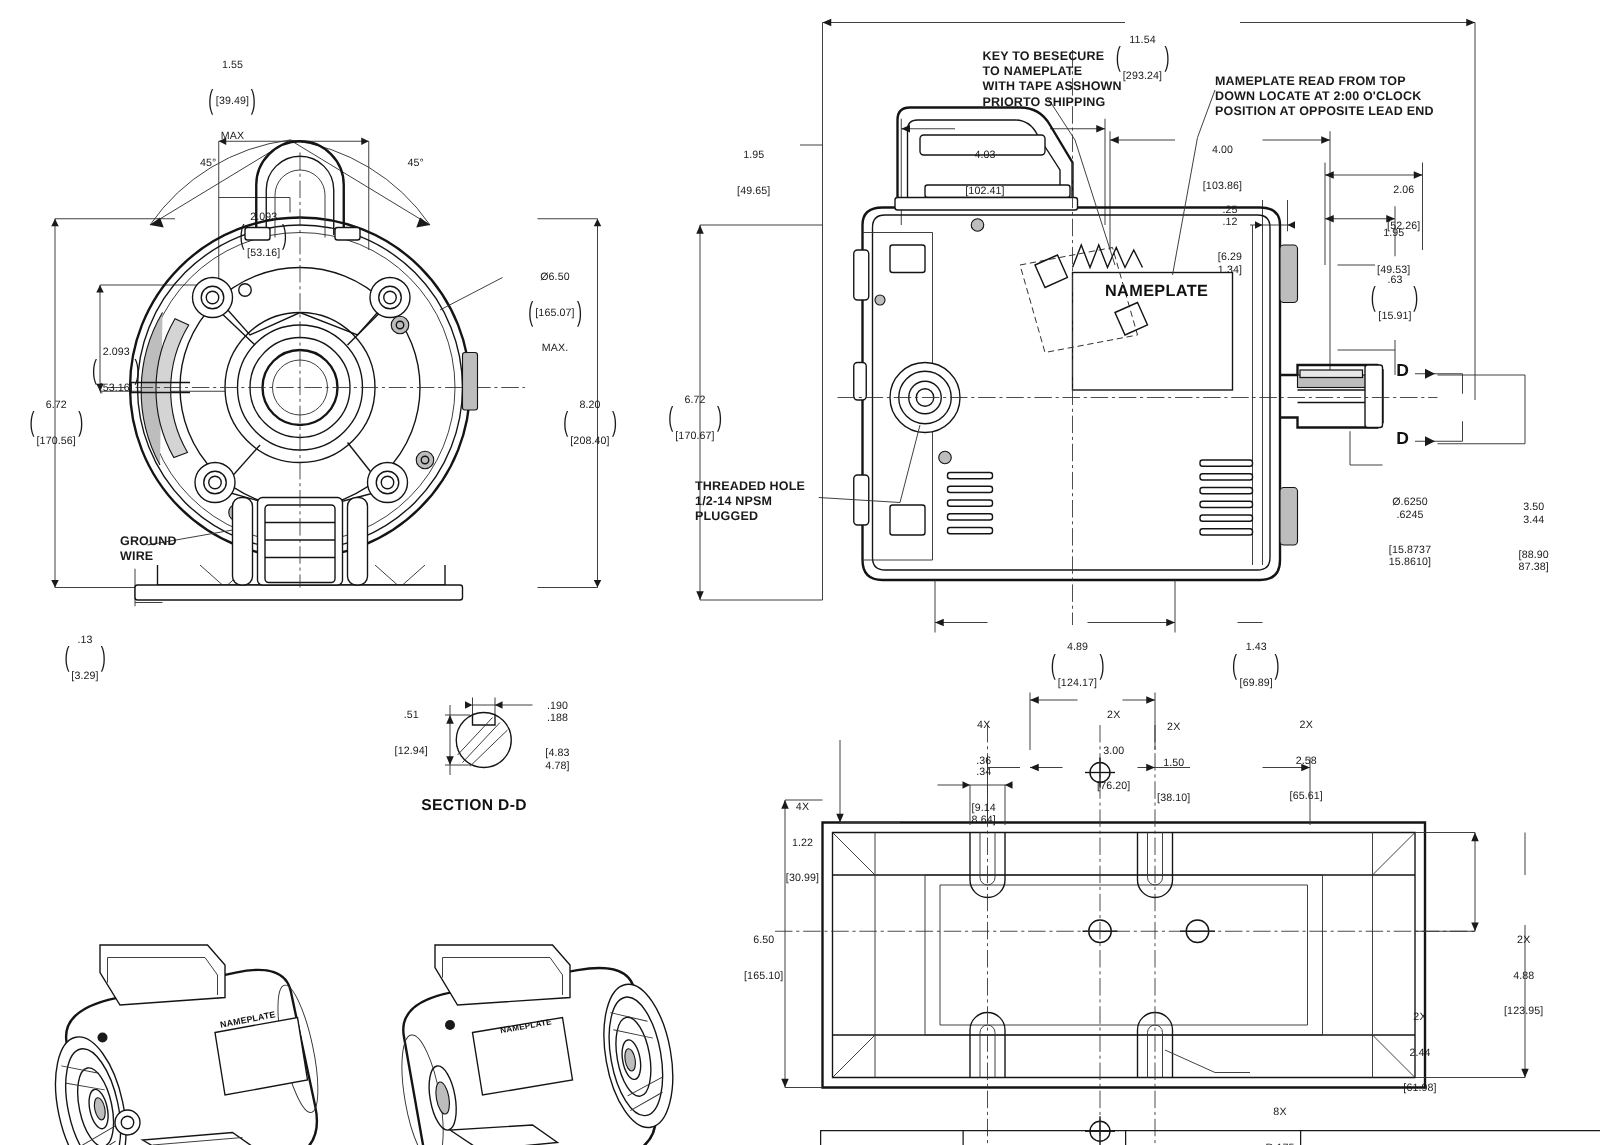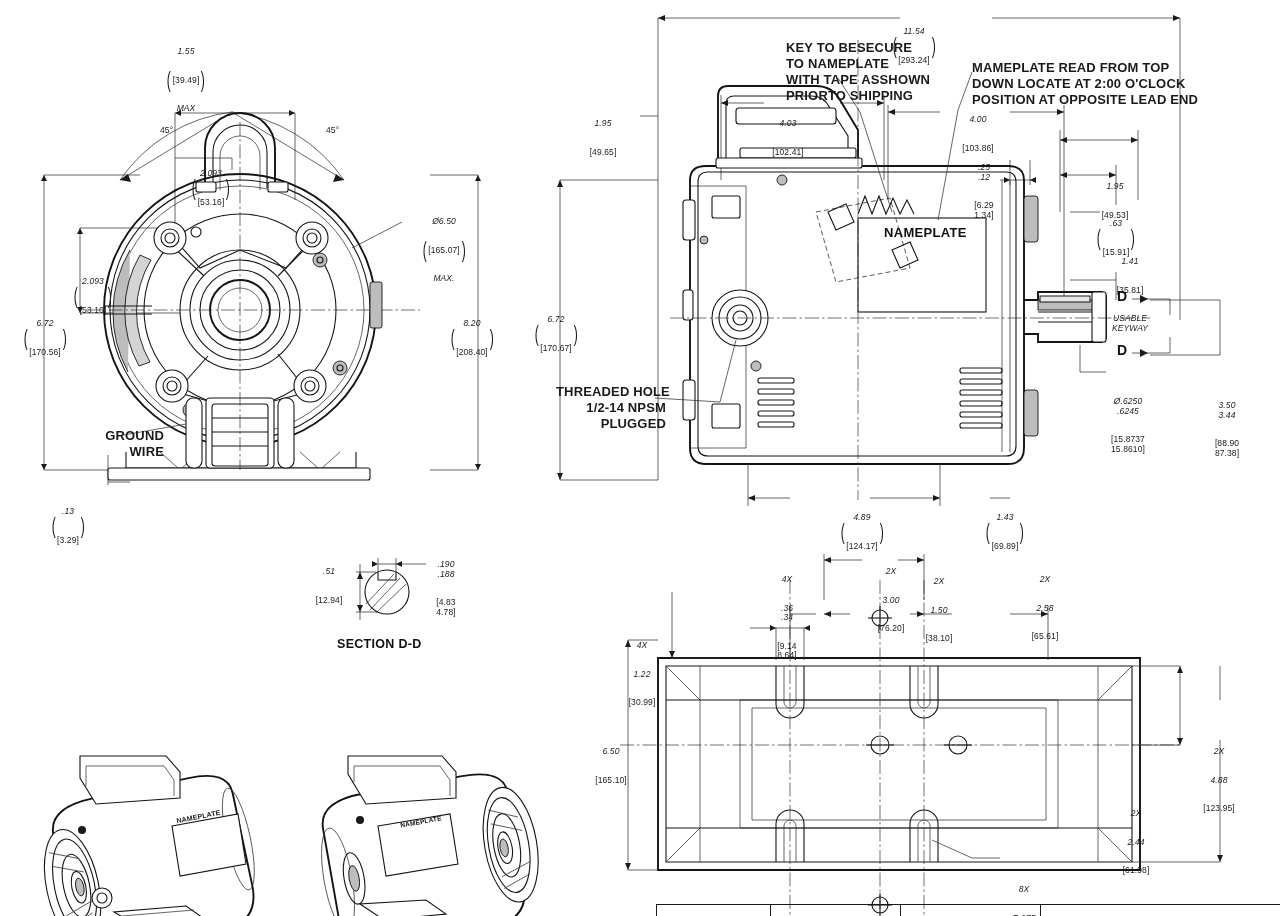--- a/index.html
+++ b/index.html
@@ -19,41 +19,41 @@
   .dim {
     position: absolute;
     font-family: "Liberation Sans", sans-serif;
     font-size: 8.5px;
     line-height: 1.12;
     color: #1a1a1a;
     text-align: center;
     white-space: pre;
     letter-spacing: .1px;
   }
-  .dim .v  { display:block;font-style:italic; }
+  .dim .v  { display:block; }
   .dim .br { display:block; }
   .dim.paren {
     display: flex; align-items: center; justify-content: center;
   }
   .dim.paren .pl, .dim.paren .pr {
     font-size: 22px; font-weight: 300; line-height: 0;
     transform: scaleX(.55); color:#1a1a1a; margin-top:-1px;
   }
   .dim.paren .mid { display:inline-block; }
   .note {
     position: absolute;
     font-family: "Liberation Sans", sans-serif;
-    font-size: 13px;
+    font-size: 10px;
     line-height: 1.22;
     color: #1a1a1a;
     font-weight: 700;
     white-space: pre;
     letter-spacing: .15px;
   }
-  .note.r { text-align: right; }
+  .note.r { }
   .label-big {
     position: absolute;
     font-family: "Liberation Sans", sans-serif;
     font-weight: 700;
     color: #111;
   }
   
   .ln { position: absolute; background: #1a1a1a; }
   .hl { height: 1px; }
   .vl { width: 1px; }
@@ -478,41 +478,39 @@
 
   <div class="dim paren" style="left:518px; top:296px; width:76px;">
     <span class="pl">(</span>
     <span class="mid">
       <span class="v">6.72</span>
       <span class="br">[<span>170.67</span>]</span>
     </span>
     <span class="pr">)</span>
   </div>
 
+  <div class="dim" style="left:1088px; top:128px; width:70px;">
+    <span class="v">2.06</span>
+    <span class="br">[<span>52.26</span>]</span>
+  </div>
 
   <div class="dim" style="left:1080px; top:163px; width:70px;">
     <span class="v">1.95</span>
     <span class="br">[<span>49.53</span>]</span>
   </div>
 
   <div class="dim paren" style="left:1084px; top:200px; width:64px;">
     <span class="pl">(</span>
     <span class="mid">
       <span class="v">.63</span>
       <span class="br">[<span>15.91</span>]</span>
     </span>
     <span class="pr">)</span>
   </div>
 
-  <div class="dim" style="left:1094px; top:238px; width:72px;">
-    <span class="v">1.41</span>
-    <span class="br">[<span>35.81</span>]</span>
-    <span class="v">USABLE
-KEYWAY</span>
-  </div>
 
   <div class="dim" style="left:962px; top:144px; width:44px;">
     <span class="v">.25
 .12</span>
     <span class="br">[<span>6.29
 1.34</span>]</span>
   </div>
 
   <div class="dim" style="left:1088px; top:378px; width:80px;">
     <span class="v">Ø.6250

